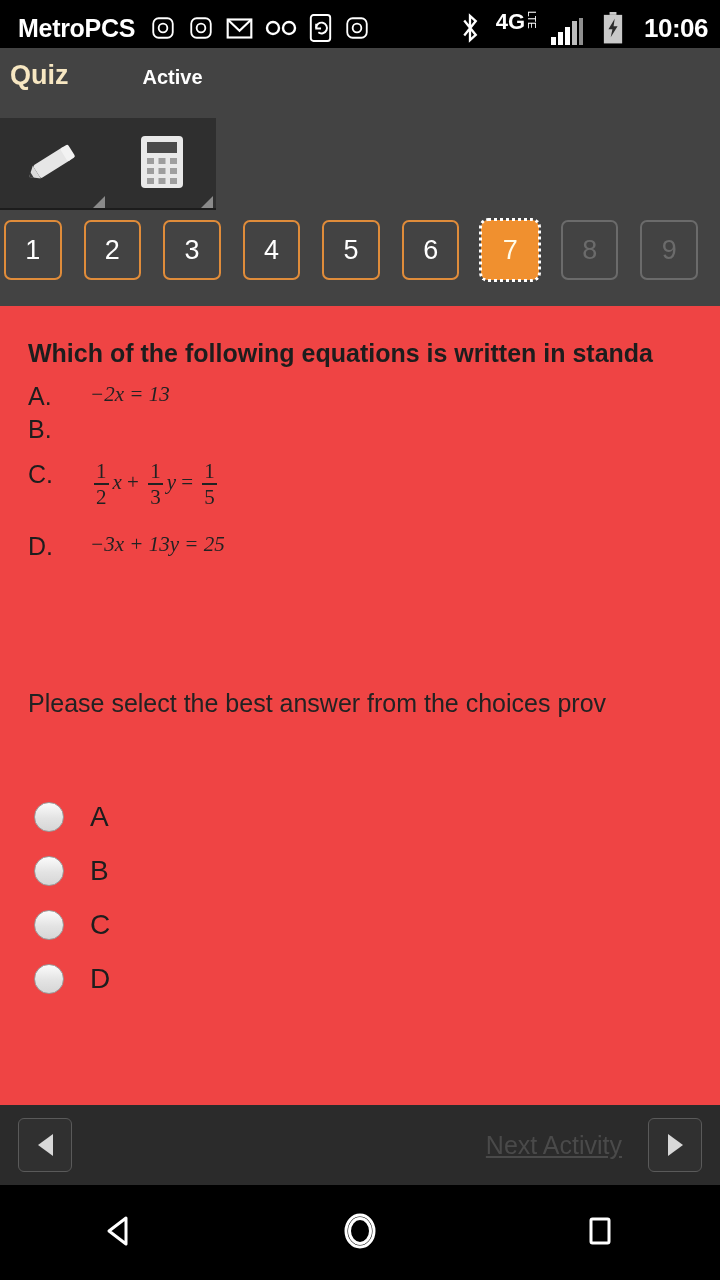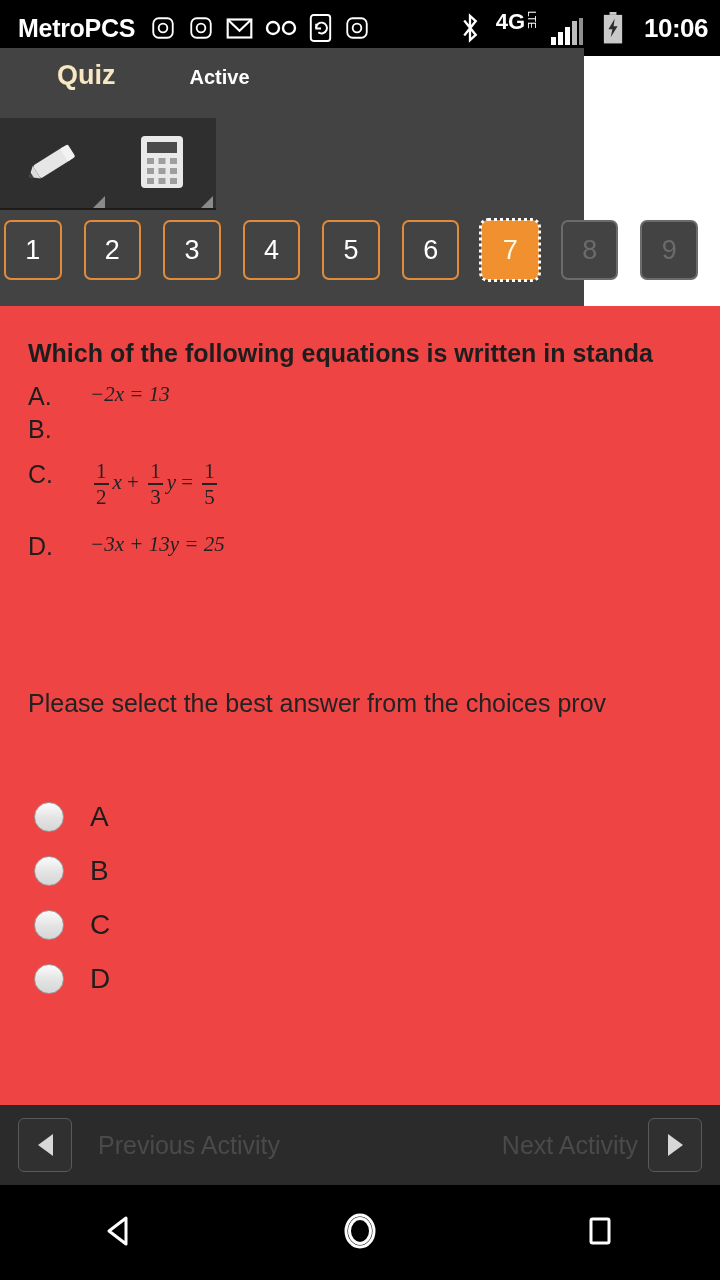--- a/index.html
+++ b/index.html
@@ -18,23 +18,22 @@
     display:flex; align-items:center; gap:0px; padding:0 12px 0 18px;
   }
   .carrier { font-size:25px; font-weight:bold; letter-spacing:-0.3px; margin-right:9px; }
   .sicon { display:inline-flex; align-items:center; justify-content:center;
            height:34px; margin:0 6px; }
   .sb-right { margin-left:auto; display:flex; align-items:center; gap:0;justify-content:center; }
   .clock { font-size:26px; font-weight:bold; margin-left:14px; letter-spacing:-0.5px; }
 
   
   .quizheader {
-    position:absolute; top:48px; left:0; width:584px; height:258px;
+    position:absolute; top:48px; left:0; width:720px; height:258px;
     background:#434343;
-    padding-left:47px;
   }
   .titlerow { display:flex; align-items:baseline; padding:12px 0 0 4px; }
   .qz-title { color:#f7e7c2; font-size:27px; font-weight:bold; padding-left:6px; }
   .qz-state { color:#ffffff; font-size:20px; font-weight:bold; margin-left:74px; }
 
   .toolpanel {
     position:absolute; top:70px; left:0; width:216px; height:92px;
     background:#2f2f2f; border-bottom:2px solid #1c1c1c;
     display:flex;
   }
@@ -130,21 +129,21 @@
     border-width:11px 15px 11px 0;
     border-color:transparent #d8d8d8 transparent transparent;
   }
   .tri-right {
     width:0; height:0; border-style:solid;
     border-width:11px 0 11px 15px;
     border-color:transparent transparent transparent #d8d8d8;
   }
   .navlabel { font-size:25px; color:#4a4a4a; }
   .prev-label { margin-left:26px; }
-  .next-label { margin-left:auto; margin-right:10px; }
+  .next-label { margin-left:auto; margin-right:26px;text-decoration:underline; }
 
   
   .softkeys {
     position:absolute; top:1185px; left:0; width:720px; height:95px;
     background:#000; display:flex; align-items:center; justify-content:space-around;
   }
   .sk { display:flex; align-items:center; justify-content:center;
         width:120px; height:95px; }
 </style>
 </head>
@@ -344,21 +343,20 @@
 
     <div class="scrollbar-h">
       <div class="thumb"></div>
     </div>
   </div>
 
   <div class="footer">
     <div class="navbtn">
       <span class="tri-left"></span>
     </div>
-    <span class="navlabel prev-label">Previous Activity</span>
     <span class="navlabel next-label">Next Activity</span>
     <div class="navbtn">
       <span class="tri-right"></span>
     </div>
   </div>
 
   <div class="softkeys">
     <div class="sk">
       <span>
         <svg width="44" height="44" viewBox="0 0 44 44" fill="none" stroke="#fff" stroke-width="3" stroke-linejoin="round">

